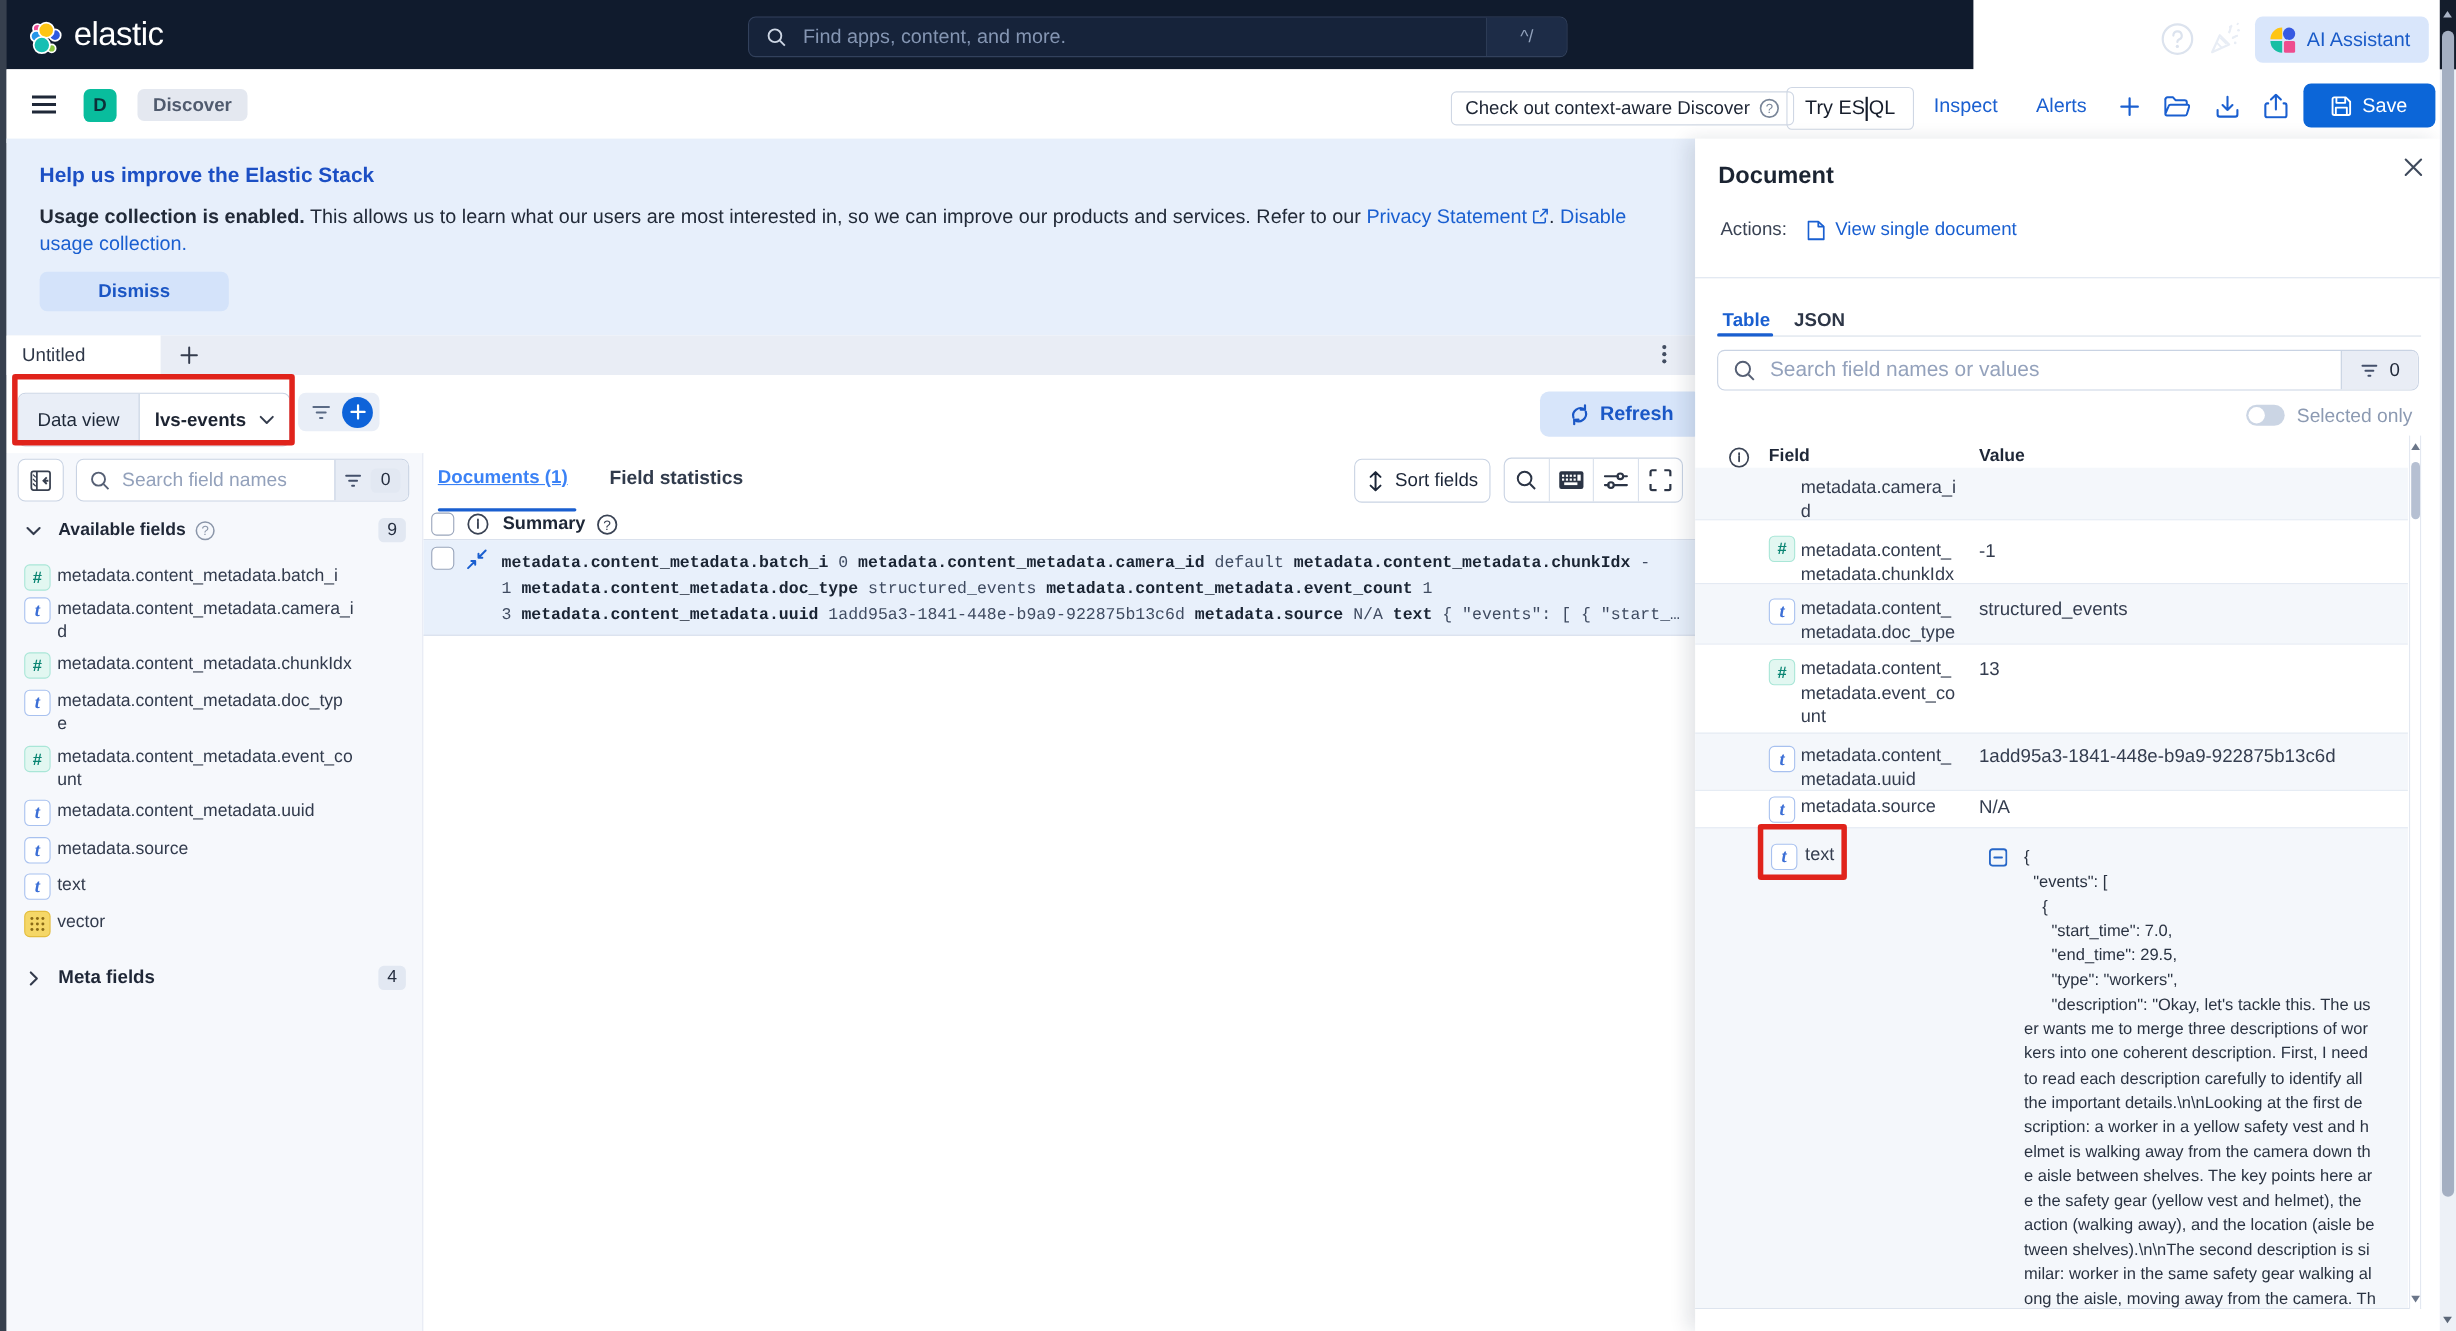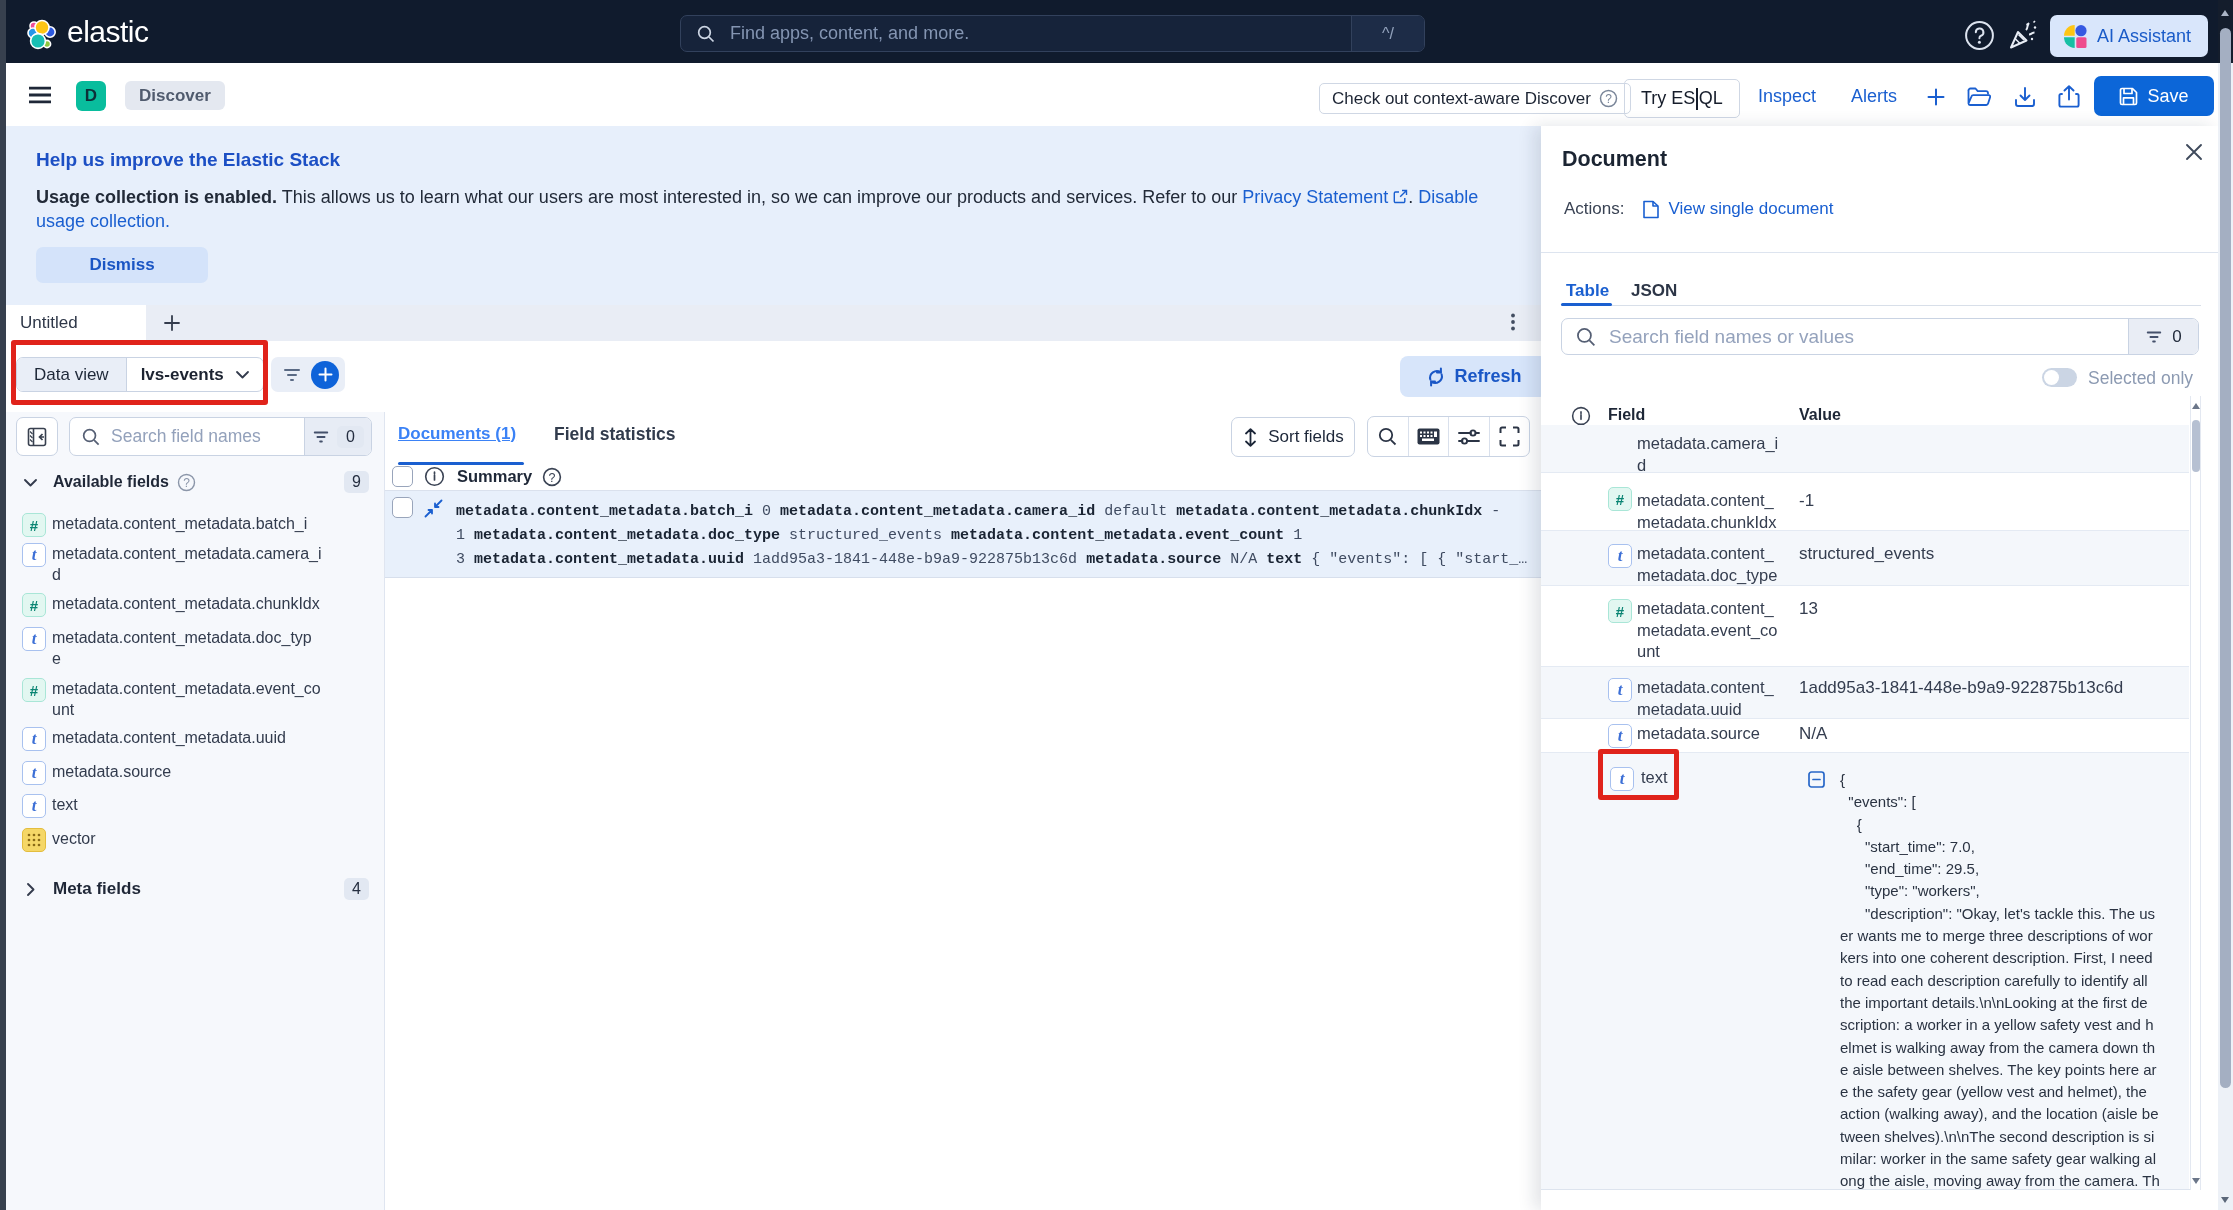--- a/index.html
+++ b/index.html
@@ -5,21 +5,21 @@
   * { margin:0; padding:0; box-sizing:border-box; }
   html,body { width:2233px; height:1210px; overflow:hidden; }
   body { font-family:"Liberation Sans", sans-serif; background:#fff; position:relative; color:#1f2838; -webkit-font-smoothing:antialiased; }
   .abs { position:absolute; }
   svg { display:block; }
 
   
   #leftstrip { left:0; top:0; width:6px; height:1210px; background:#37404e; }
 
   
-  #topbar { left:0; top:0; width:2233px; height:63px; background:#101b2d; }
+  #topbar { left:0; top:0; width:1794px; height:63px; background:#101b2d; }
   #logotext { left:67px; top:0; height:63px; color:#fff; font-size:30px; display:flex; align-items:center; letter-spacing:-0.5px; }
   #topsearch { left:680px; top:15px; width:745px; height:37px; background:#16233a; border:1px solid #32415c; border-radius:7px; display:flex; align-items:center; }
   #topsearch .ph { color:#8495b2; font-size:18px; margin-left:14px; }
   #topshort { position:absolute; right:0; top:0; bottom:0; width:73px; border-left:1px solid #32415c; background:#1d2c47; border-radius:0 6px 6px 0; color:#93a3bd; font-size:16px; display:flex; align-items:center; justify-content:center; }
   #aibtn { left:2050px; top:15px; width:158px; height:42px; background:#d9e6fb; border-radius:7px; display:flex; align-items:center; }
   #aibtn span { color:#1a5bc8; font-size:18px; margin-left:10px; }
 
   
   #row2 { left:6px; top:63px; width:2227px; height:67px; background:#fff; }
   .dbadge { left:70px; top:18px; width:30px; height:30px; background:#09bd9d; border-radius:6px; color:#0d2f38; font-weight:bold; font-size:17px; display:flex; align-items:center; justify-content:center; }
@@ -35,21 +35,21 @@
   #banner .body { position:absolute; left:30px; top:59px; width:1480px; font-size:18px; line-height:24px; color:#222a38; }
   #banner .body a { color:#1a5fd0; text-decoration:none; }
   #dismiss { left:30px; top:121px; width:172px; height:36px; background:#d4e3fa; border-radius:7px; color:#1a55c4; font-weight:600; font-size:17px; display:flex; align-items:center; justify-content:center; }
 
   
   #tabsrow { left:6px; top:305px; width:1535px; height:36px; background:#e9edf5; }
   #activetab { position:absolute; left:0; top:0; width:140px; height:36px; background:#fff; font-size:17px; color:#2e3748; display:flex; align-items:center; padding-left:14px; }
 
   
   #toolbar { left:6px; top:341px; width:1535px; height:71px; background:#fff; }
-  #dvgroup { position:absolute; left:10px; top:16px; height:35px; border:1px solid #c9d3e3; border-radius:7px; display:flex; background:#fff; overflow:hidden; }
+  #dvgroup { position:absolute; left:10px; top:16px; height:49px; border:1px solid #c9d3e3; border-radius:7px; display:flex; background:#fff; overflow:hidden; }
   #dvgroup .lbl { background:#e9eef7; padding:0 17px; font-size:17px; color:#1e2838; display:flex; align-items:center; border-right:1px solid #c9d3e3; }
   #dvgroup .val { padding:0 12px 0 14px; font-size:17px; font-weight:600; color:#1c2331; display:flex; align-items:center; gap:10px; }
   #redbox1 { left:5px; top:-1px; width:257px; height:65px; border:5px solid #e0231b; border-radius:3px; }
   #filtgroup { position:absolute; left:265px; top:16px; width:74px; height:35px; background:#e9eef7; border-radius:7px; display:flex; align-items:center; }
   #kql { position:absolute; left:355px; top:16px; width:1007px; height:35px; background:#fff; border:1px solid #c9d3e3; border-radius:7px; display:flex; align-items:center; }
   #kql .ph { font-size:18px; color:#8b9ab3; margin-left:14px; }
   #refreshbtn { position:absolute; left:1377px; top:15px; width:148px; height:41px; background:#d7e5fa; border-radius:8px; color:#1a57c6; font-size:18px; font-weight:600; display:flex; align-items:center; justify-content:center; gap:8px;margin-left:17px; }
 
   
   #sidebar { left:6px; top:412px; width:379px; height:798px; background:#f6f8fc; border-right:1px solid #dfe5f0; }

